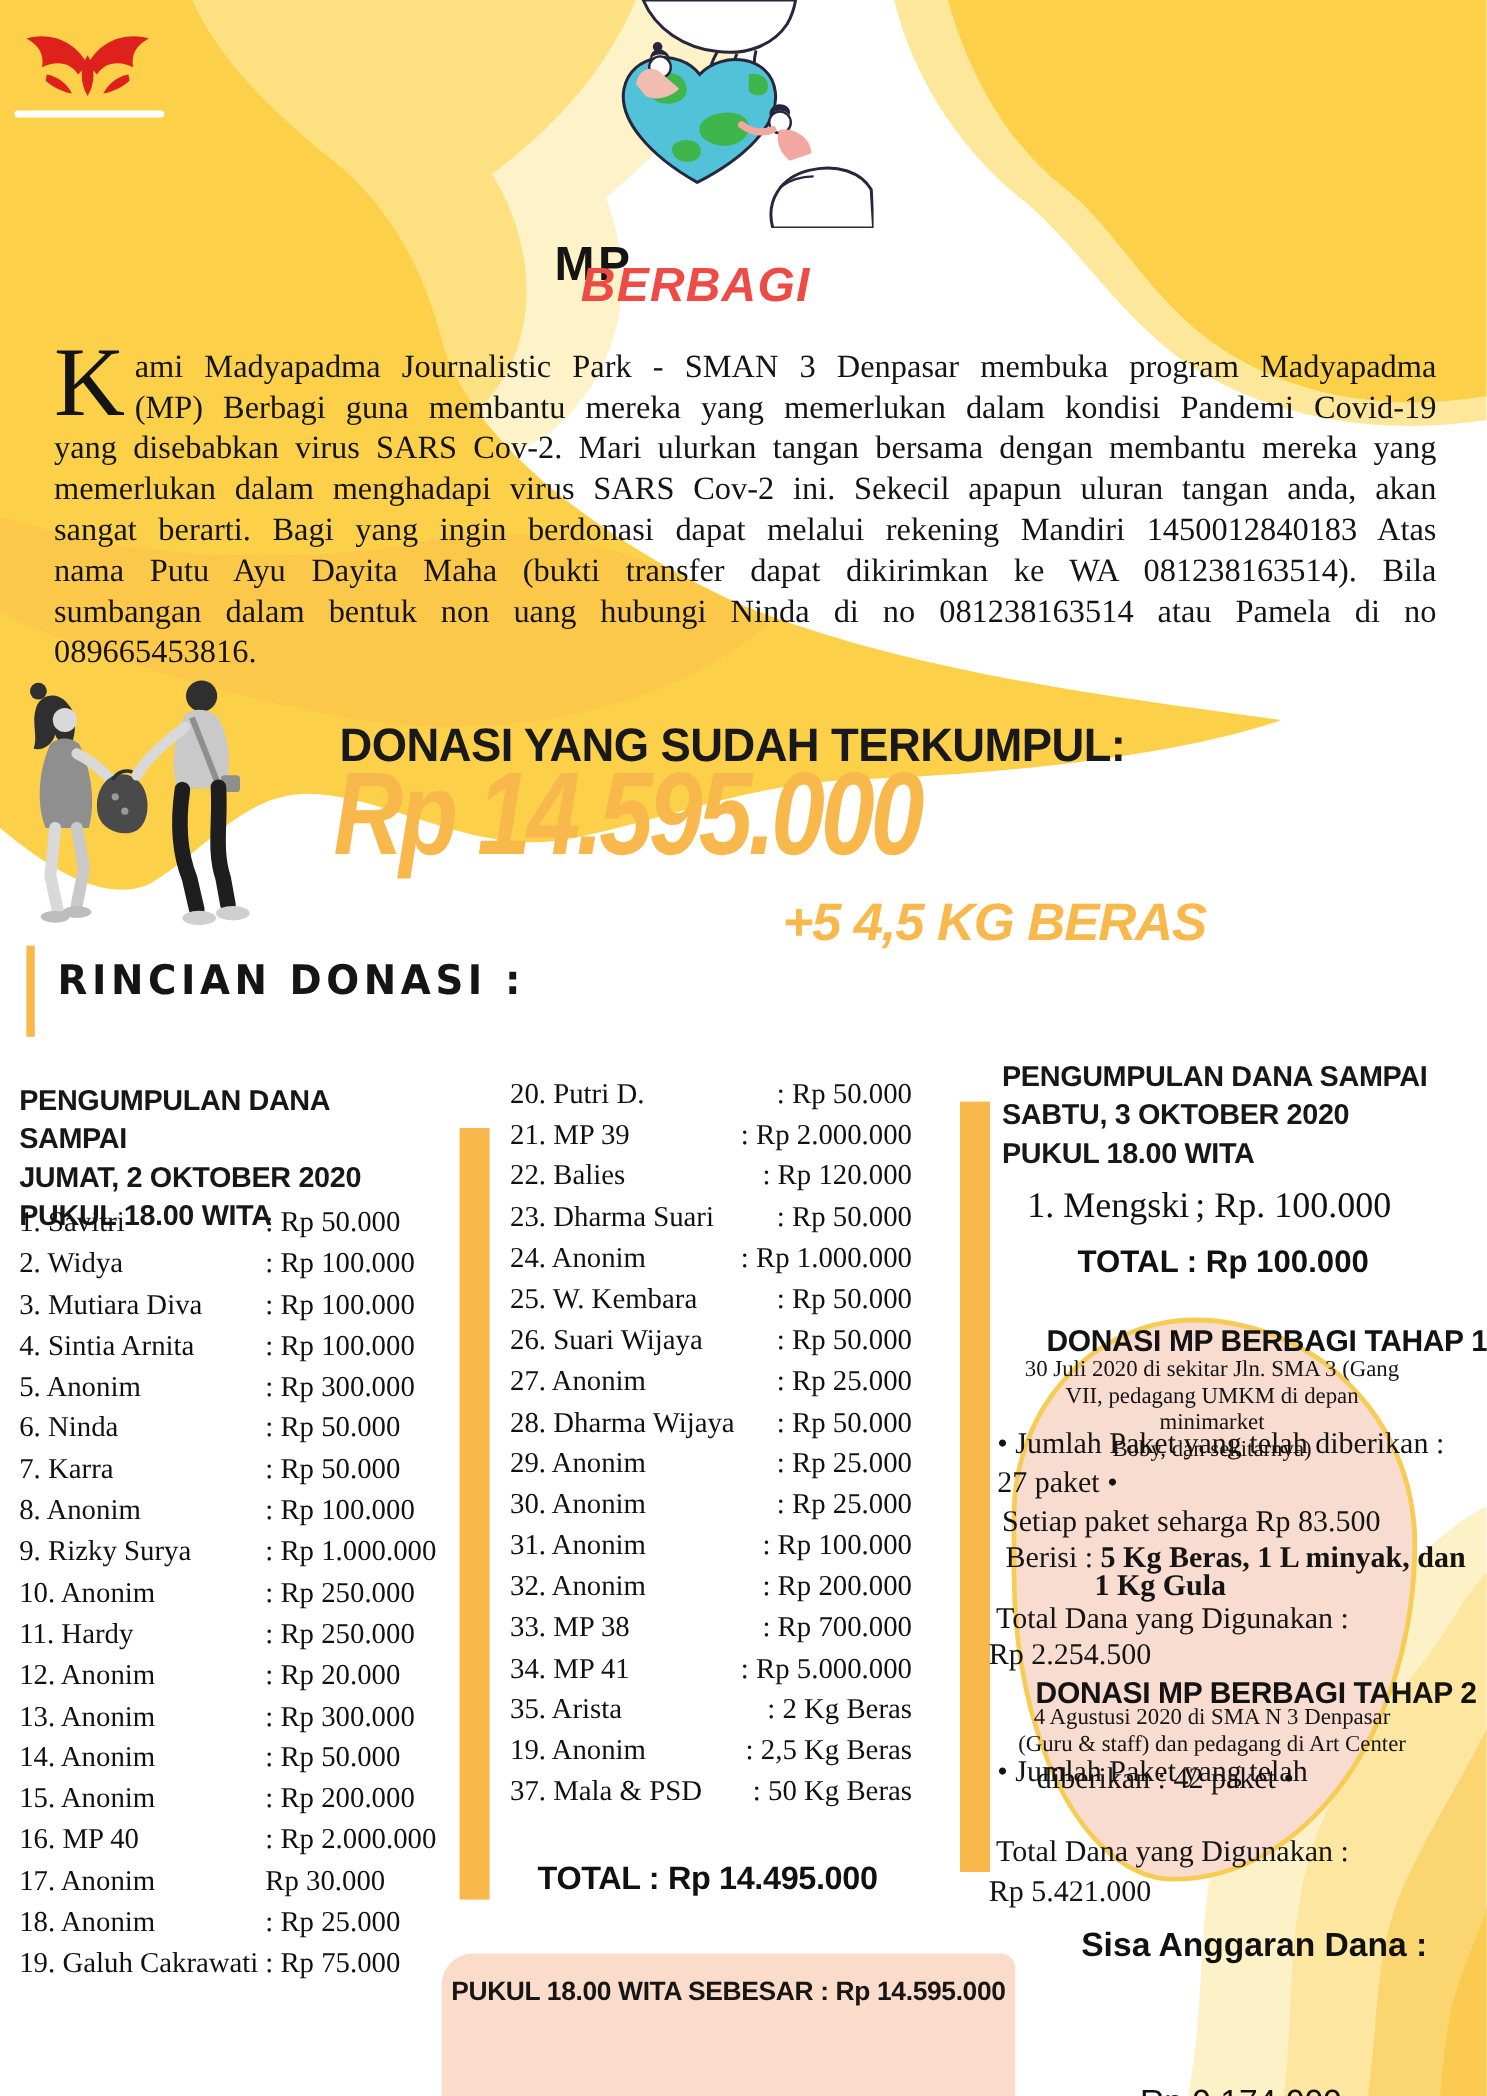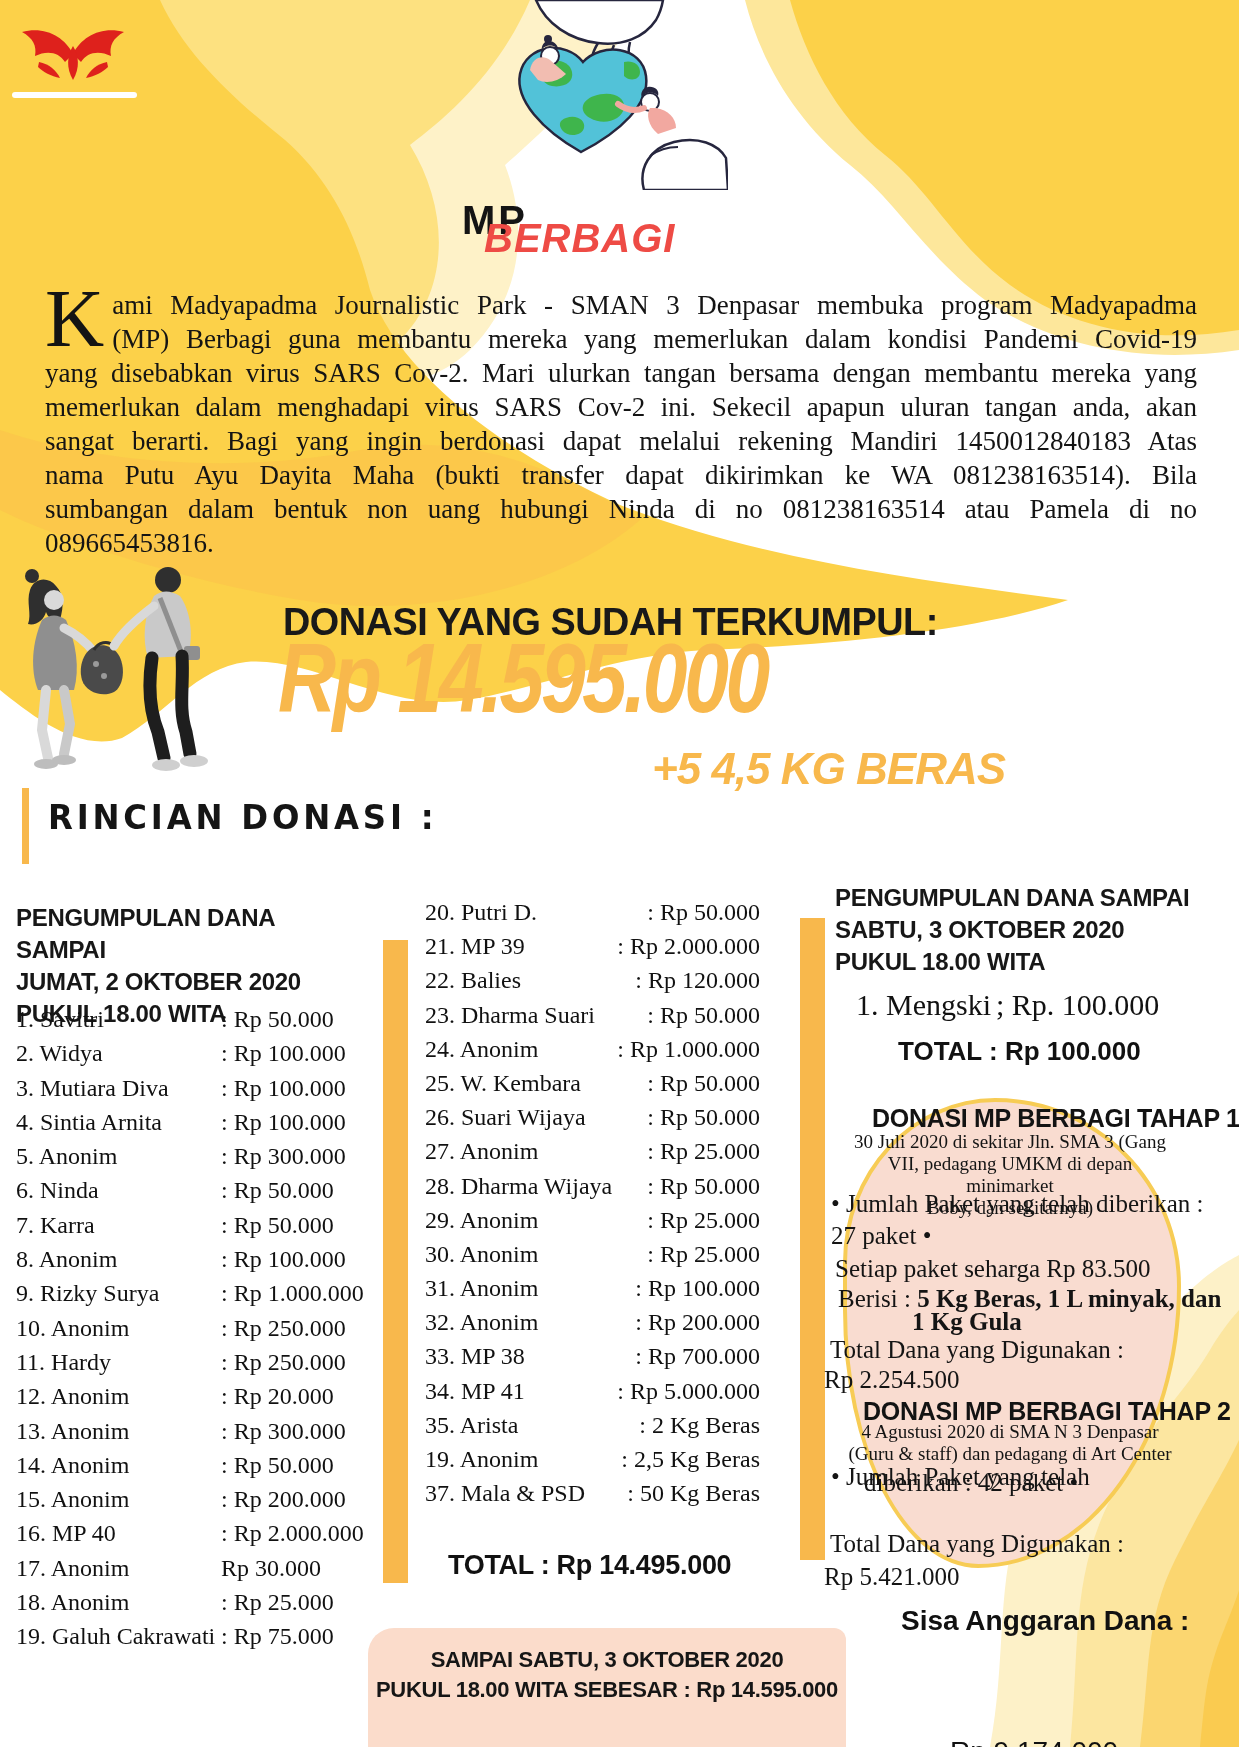--- a/index.html
+++ b/index.html
@@ -374,21 +374,20 @@
 
       <div class="donor-row">
         <span class="donor-name">37. Mala &amp; PSD</span>
         <span class="donor-val">: 50 Kg Beras</span>
       </div>
     </div>
   <div id="mid-total" class="abs sans">TOTAL : Rp 14.495.000</div>
 
   <div id="bottom-box" class="abs">
     <div class="lines">
-      <div>SAMPAI SABTU, 3 OKTOBER 2020</div>
       <div>PUKUL 18.00 WITA SEBESAR : Rp 14.595.000</div>
     </div>
   </div>
 
   <div id="right-bar" class="abs"></div>
   <div id="right-header" class="abs col-header">
     <div>PENGUMPULAN DANA SAMPAI</div>
     <div>SABTU, 3 OKTOBER 2020</div>
     <div>PUKUL 18.00 WITA</div>
   </div>

